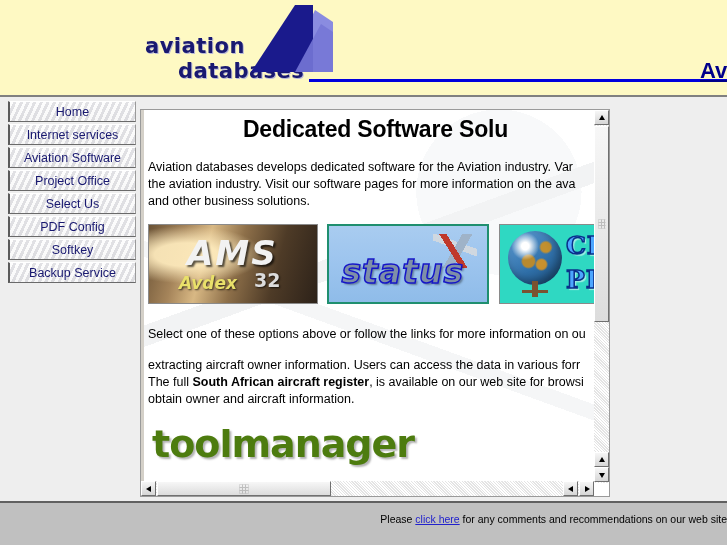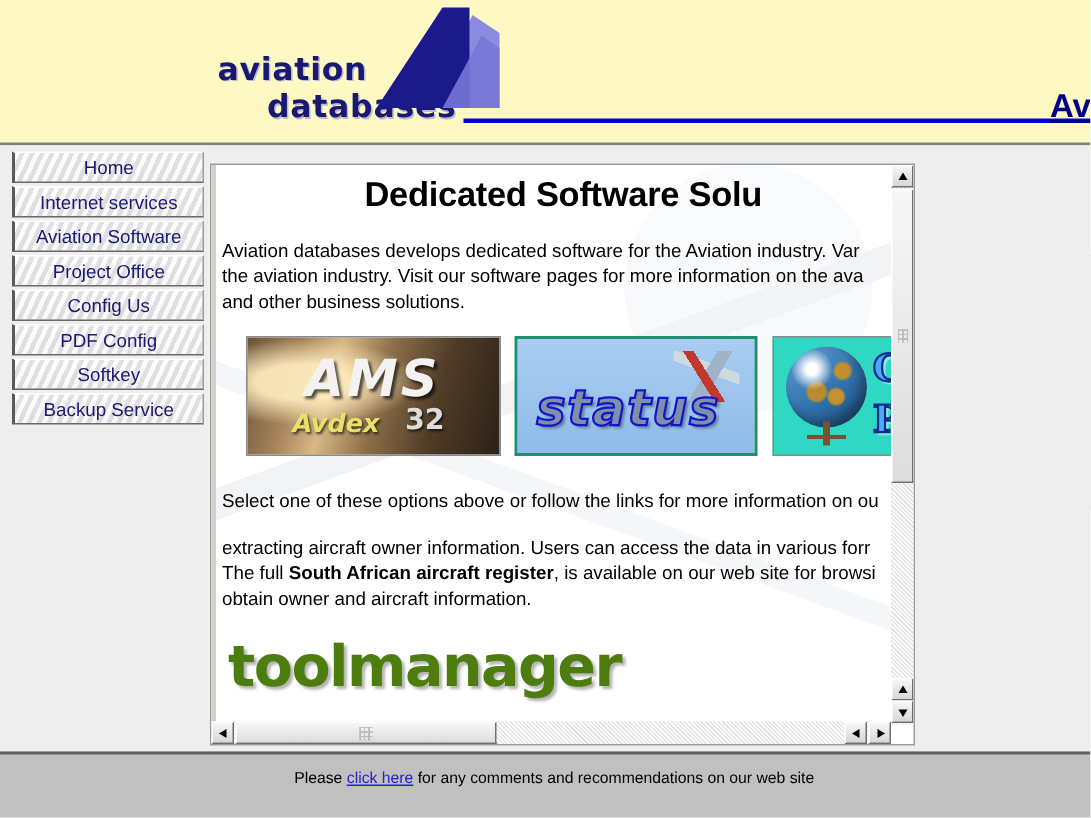--- a/index.html
+++ b/index.html
@@ -181,21 +181,21 @@
     line-height: 17px;
     text-align: justify;
     width: 520px;
     white-space: nowrap;
   }
   #para-intro { margin-top: 16px; }
   .para .ln { display: block; }
   #banners {
     position: relative;
     margin-top: 14px;
-    padding-left: 20px;
+    padding-left: 4px;
     height: 82px;
     white-space: nowrap;
   }
   .banner {
     display: inline-block;
     vertical-align: top;
     height: 80px;
     box-sizing: border-box;
     position: relative;
     overflow: hidden;
@@ -391,21 +391,21 @@
     width: 727px;
     height: 44px;
     background: #c0c0c0;
     border-top: 2px solid #606060;
     box-sizing: border-box;
   }
   #footer-text {
     position: absolute;
     left: 12px; right: 0;
     top: 10px;
-    text-align: center;
+    text-align: right;
     font-size: 10.5px;
     color: #000000;
     white-space: nowrap;
   }
   #footer-link {
     color: #2222cc;
     text-decoration: underline;
     cursor: pointer;
   }
   b.inline-b { font-weight: bold; }
@@ -433,21 +433,21 @@
     <div id="header-bottom-edge"></div>
   </div>
 
   <div id="body-region">
 
     <nav id="menu">
       <div class="menu-item"><span>Home</span></div>
       <div class="menu-item"><span>Internet services</span></div>
       <div class="menu-item"><span>Aviation Software</span></div>
       <div class="menu-item"><span>Project Office</span></div>
-      <div class="menu-item"><span>Config Us</span></div>
+      <div class="menu-item"><span>Select Us</span></div>
       <div class="menu-item"><span>PDF Config</span></div>
       <div class="menu-item"><span>Softkey</span></div>
       <div class="menu-item"><span>Backup Service</span></div>
     </nav>
 
     <div id="content-frame">
 
       <div id="content-inner">
         <div id="content-bg-art"></div>
 

